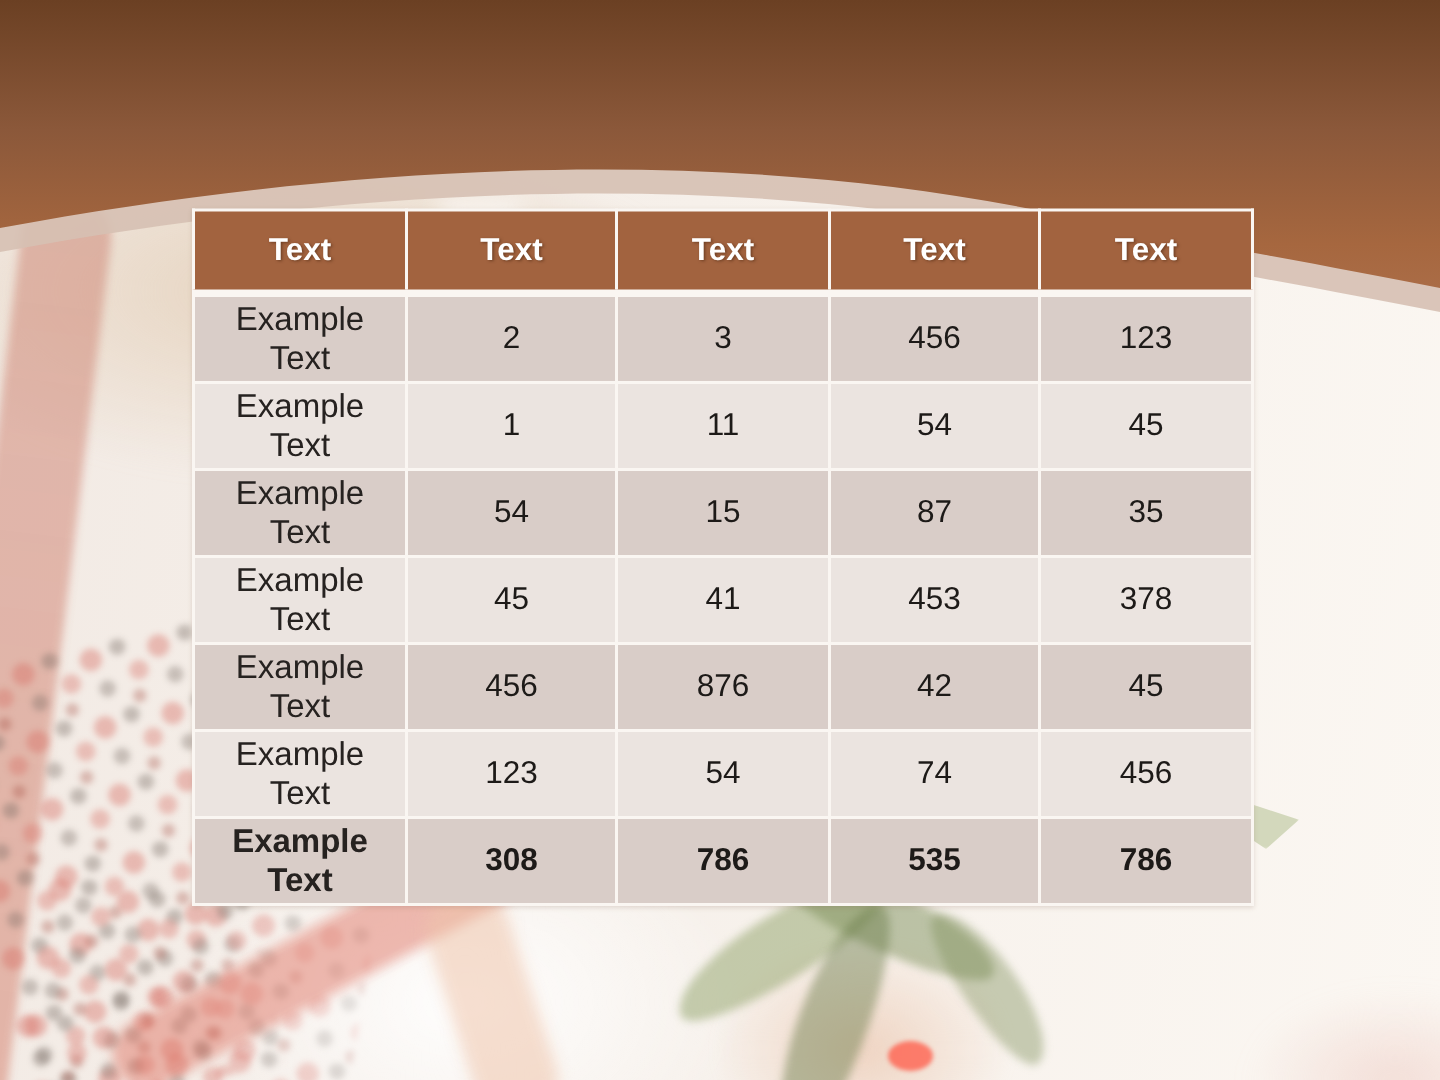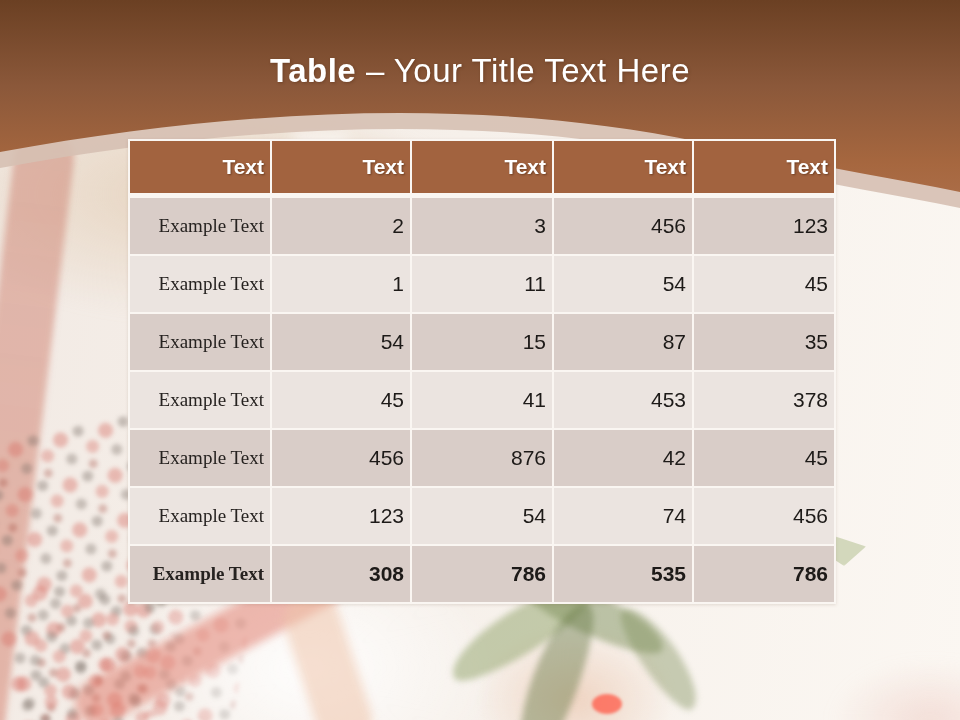--- a/index.html
+++ b/index.html
@@ -55,25 +55,25 @@
   .header-svg{position:absolute;left:0;top:0;width:960px;height:240px;}
   
   .title{position:absolute;left:0;top:52px;width:960px;text-align:center;
     color:#ffffff;font-size:33px;letter-spacing:.5px;
     text-shadow:1px 1px 3px rgba(70,35,15,.35);white-space:pre;}
   .title-bold{font-weight:bold;}
   
   .data-table{position:absolute;left:128px;top:139px;width:704px;
     border-collapse:collapse;table-layout:fixed;
     box-shadow:0 1px 3px rgba(120,90,70,.18);}
-  .data-table th,.data-table td{border:2px solid #faf6f2;text-align:right;vertical-align:middle;padding:0 6px;}
+  .data-table th,.data-table td{border:2px solid #faf6f2;text-align:center;vertical-align:middle;padding:0 6px;}
   .data-table th{height:52px;background:#a2633f;color:#ffffff;font-weight:bold;font-size:21px;
     text-shadow:1px 1px 2px rgba(70,35,15,.55);border-bottom-width:5px;}
   .data-table td{height:56px;font-size:21px;color:#1d1a18;}
-  .data-table td.label-cell{font-size:19px;color:#262220;font-family:Liberation Serif, serif;}
+  .data-table td.label-cell{font-size:22px;color:#262220;}
   .row-dark td{background:#d9cdc8;}
   .row-light td{background:#ebe4e0;}
   .total-row td{font-weight:bold;}
 </style>
 </head>
 <body>
 
 <div class="slide">
 
   <div class="photo-layer">
@@ -101,21 +101,20 @@
         <stop offset="0" stop-color="#6b4023"></stop>
         <stop offset="0.45" stop-color="#8b583a"></stop>
         <stop offset="0.85" stop-color="#a6673f"></stop>
         <stop offset="1" stop-color="#aa6c46"></stop>
       </linearGradient>
     </defs>
     <path d="M0,0 H960 V208 C880,192 790,177 700,158 C500,116 260,120 0,168 Z" fill="#d6c0b2" opacity="0.9"></path>
     <path d="M0,0 H960 V192 C880,176 790,161 700,142 C500,100 260,104 0,152 Z" fill="url(#hdrGrad)"></path>
   </svg>
 
-  <div class="title"><span class="title-bold">Table</span> <span class="title-rest">– Your Title Text Here</span></div>
 
   <table class="data-table">
     <colgroup>
       <col style="width:142px">
         <col style="width:140px">
         <col style="width:142px">
         <col style="width:140px">
         <col style="width:142px">
     </colgroup>
     <thead>

